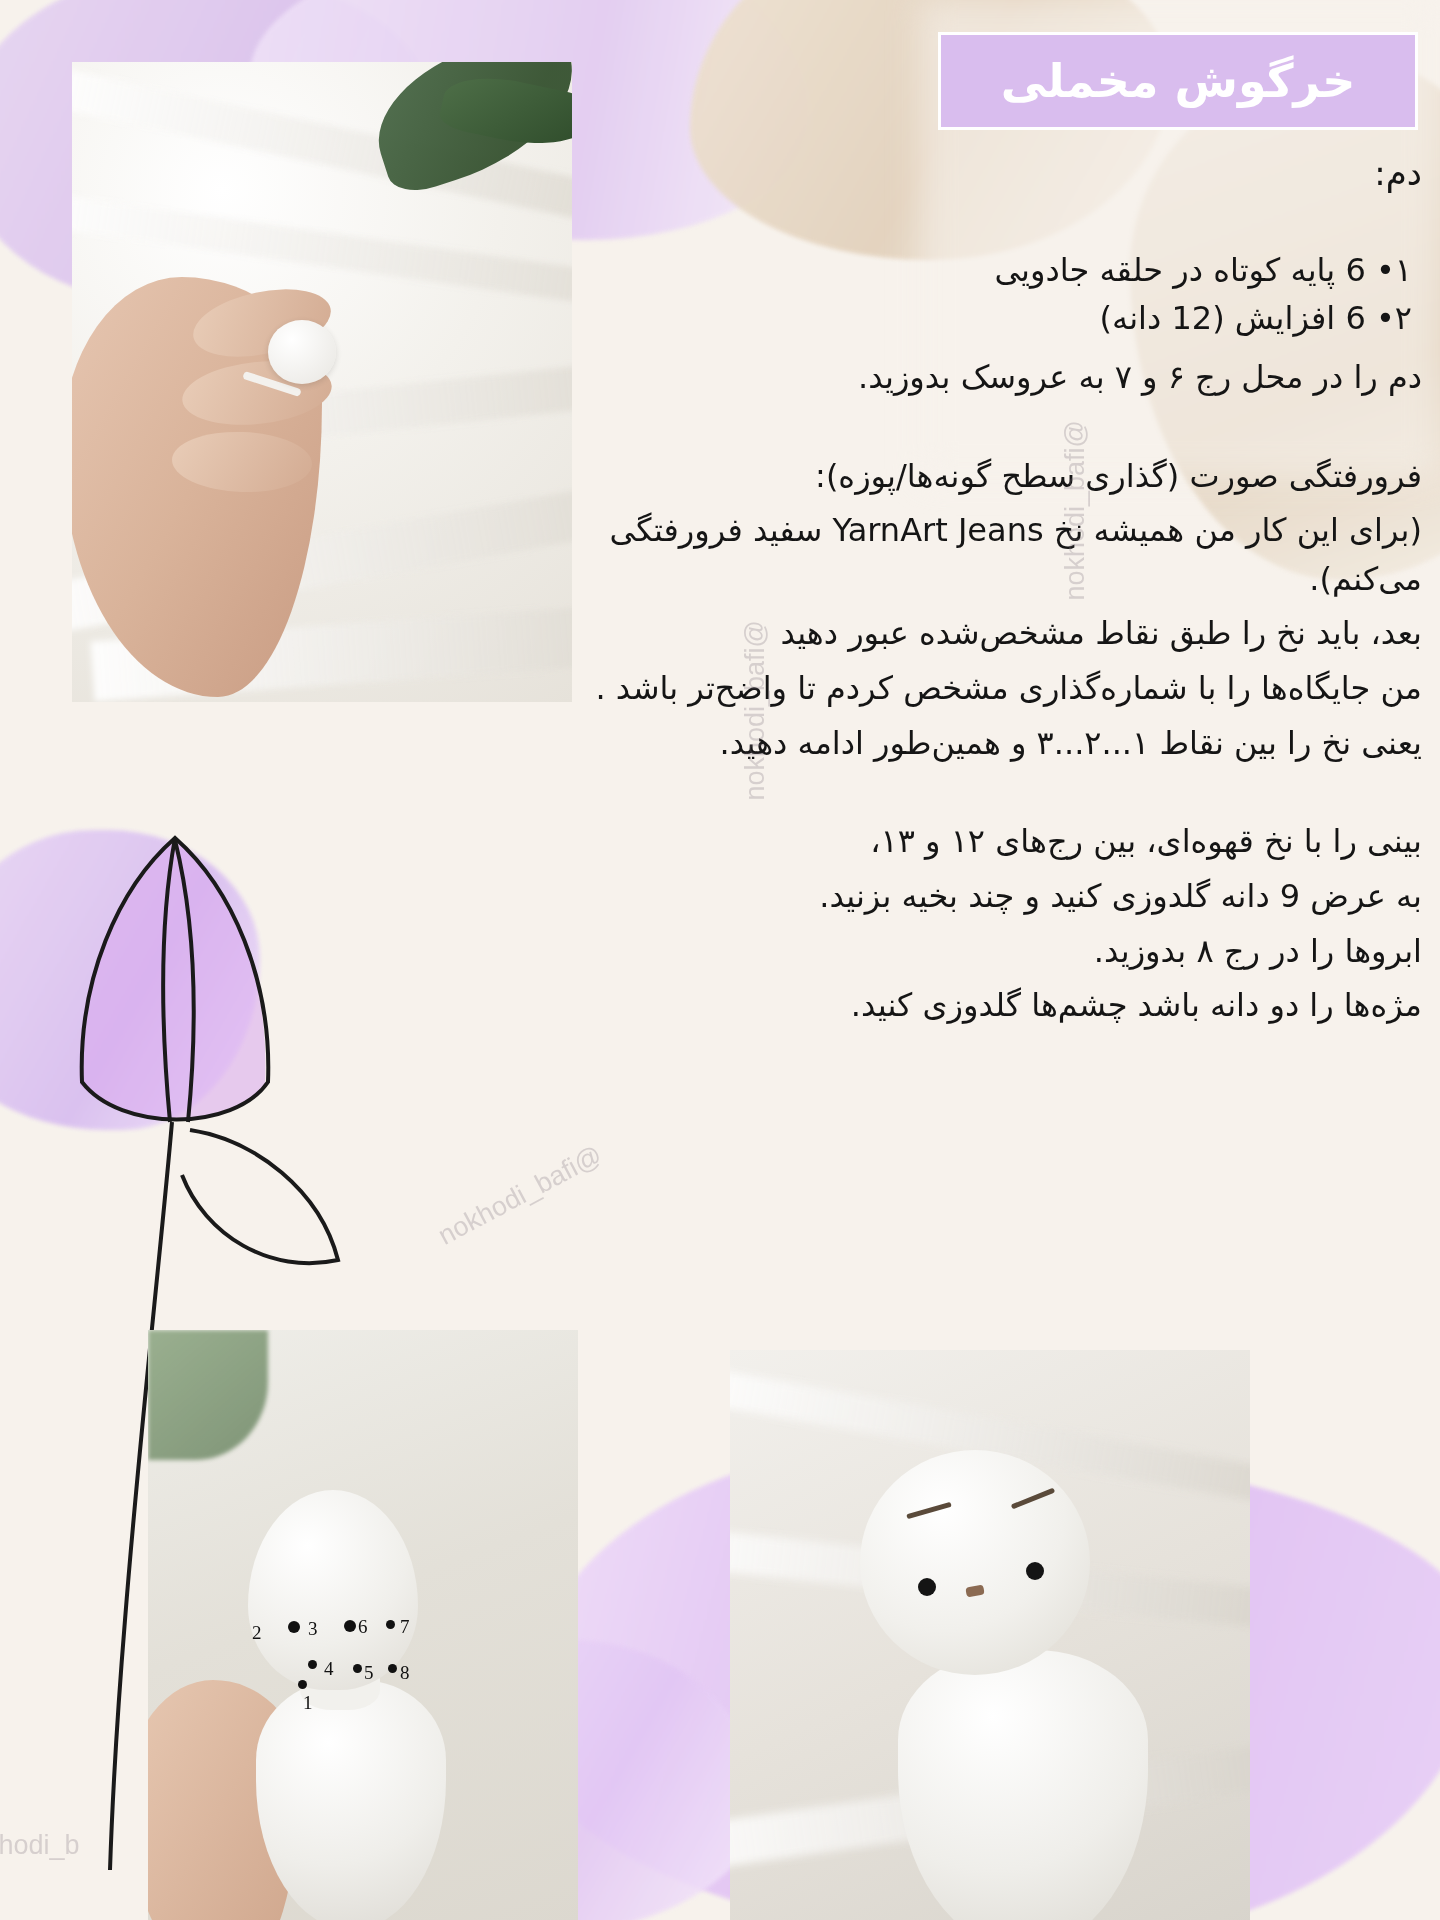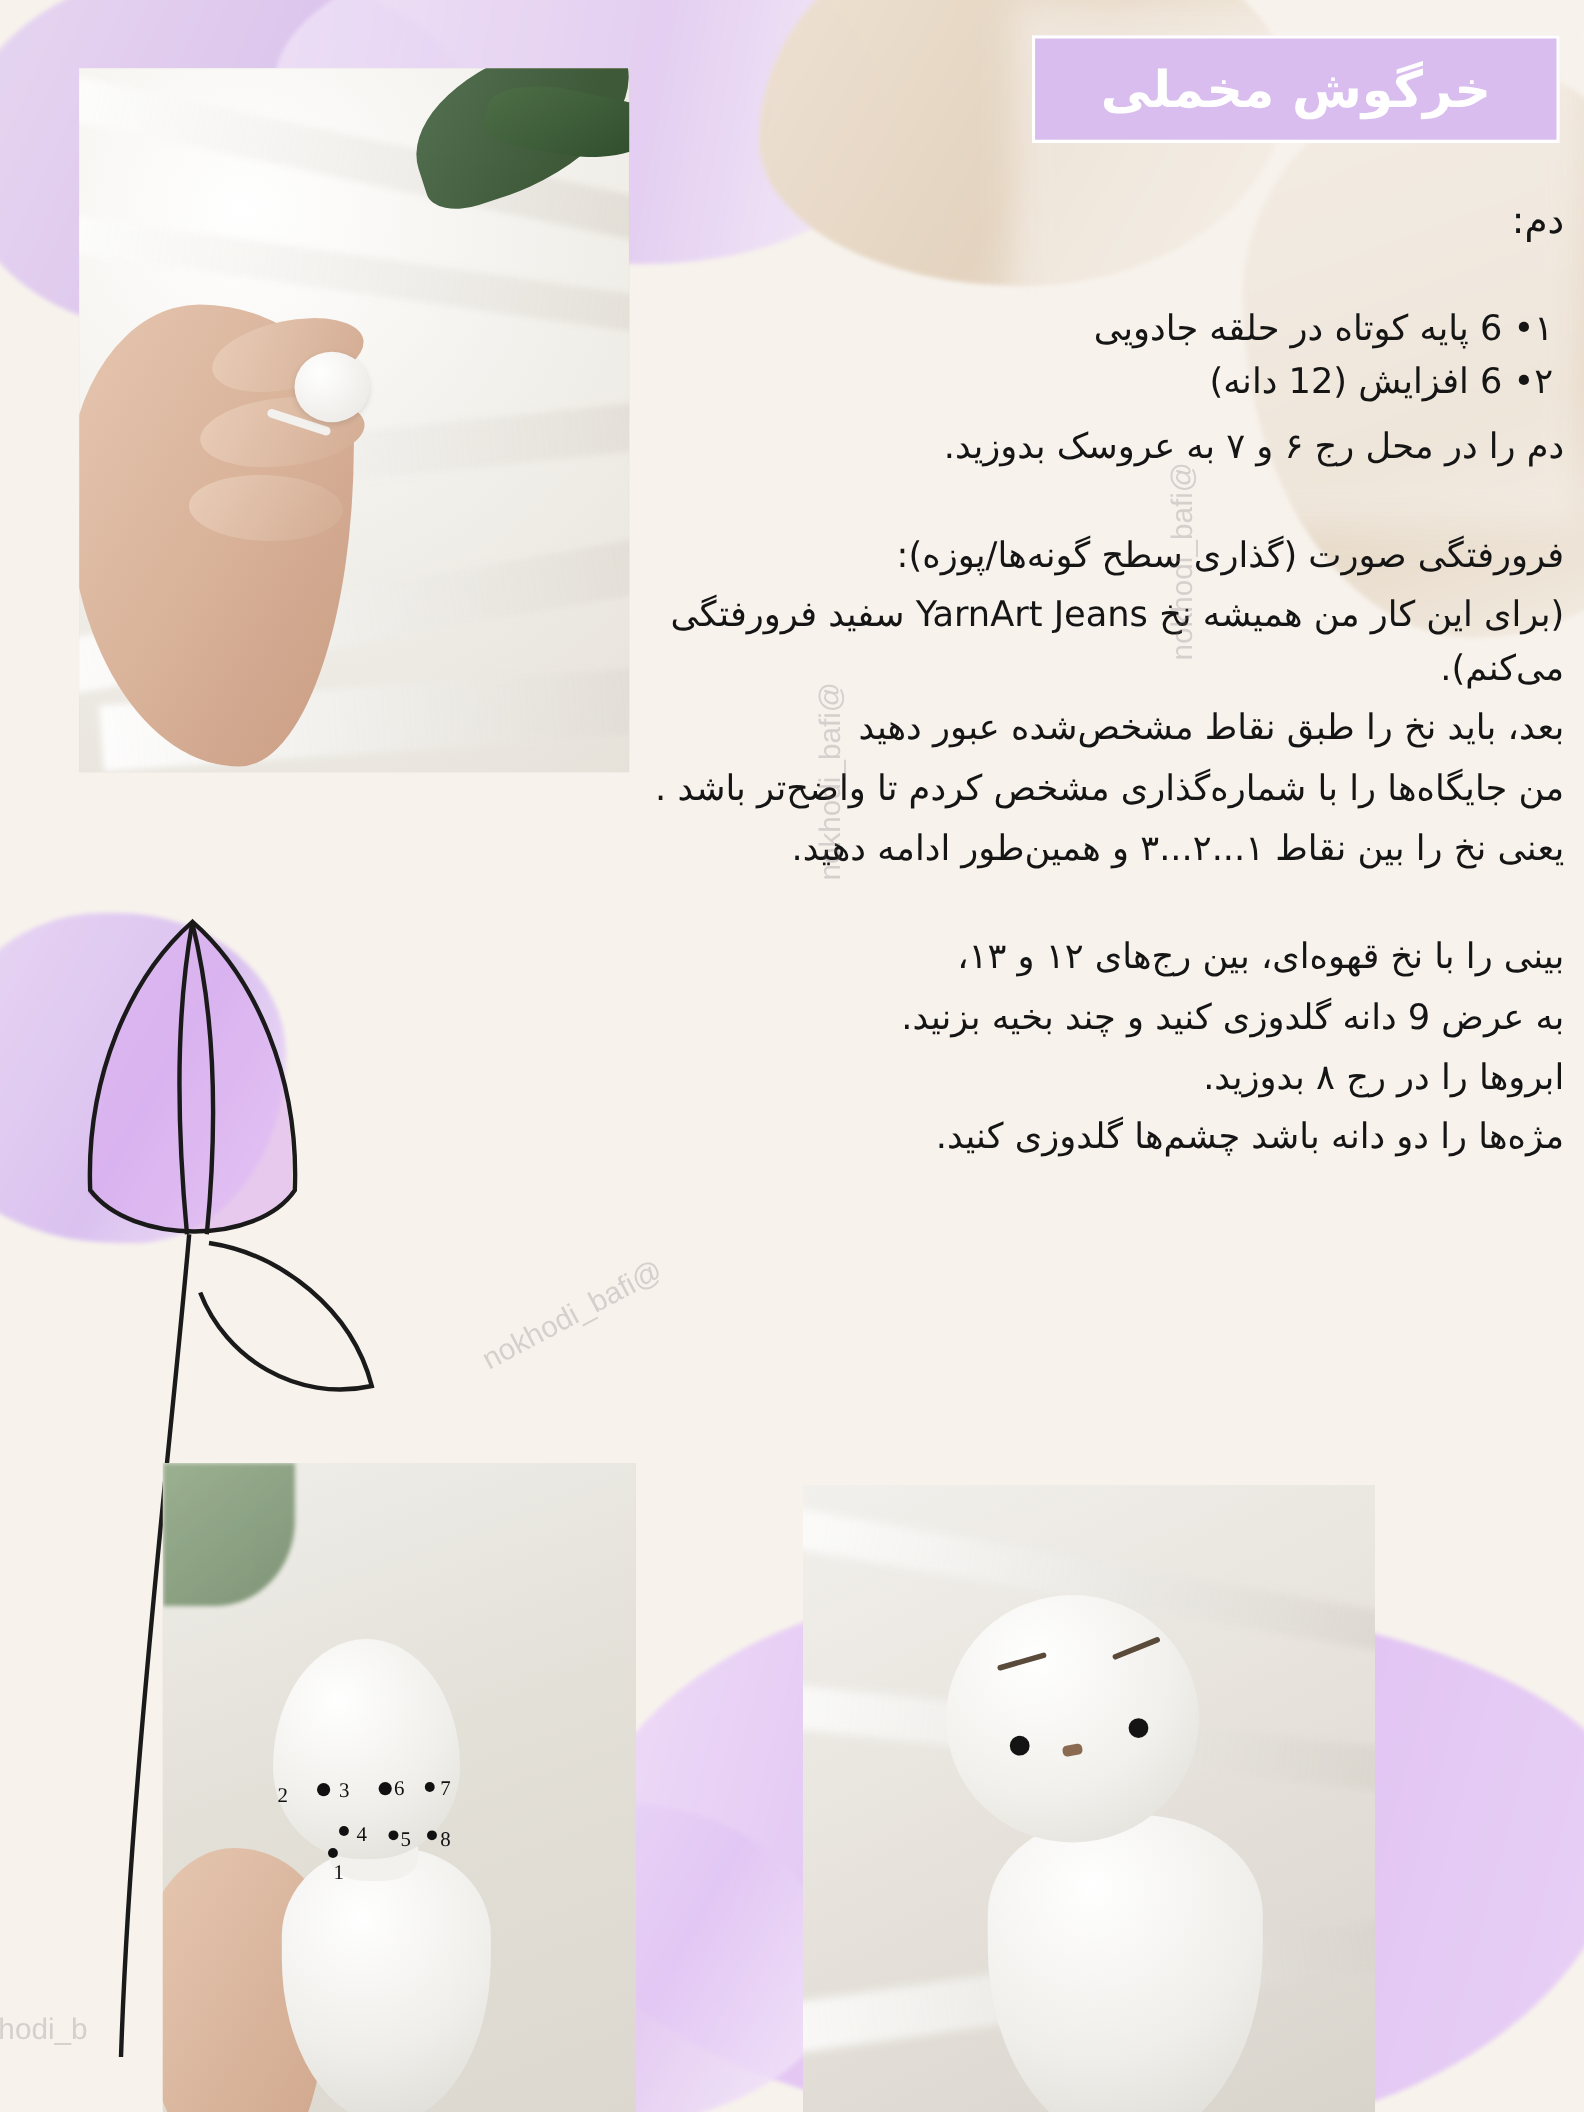--- a/index.html
+++ b/index.html
@@ -111,21 +111,21 @@
     color: #ffffff;
     font-size: 46px;
     font-weight: bold;
     letter-spacing: .5px;
   }
 
   
   .text-col {
     position: absolute;
     right: 18px;
-    top: 176px;
+    top: 148px;
     width: 840px;
     text-align: right;
     color: #151515;
     font-size: 32px;
     line-height: 1.52;
   }
   .para { margin: 0 0 6px 0; }
   .gap-lg { height: 44px; }
   .gap-md { height: 30px; }
   .list { margin: 10px; padding: 0; list-style: none; }

